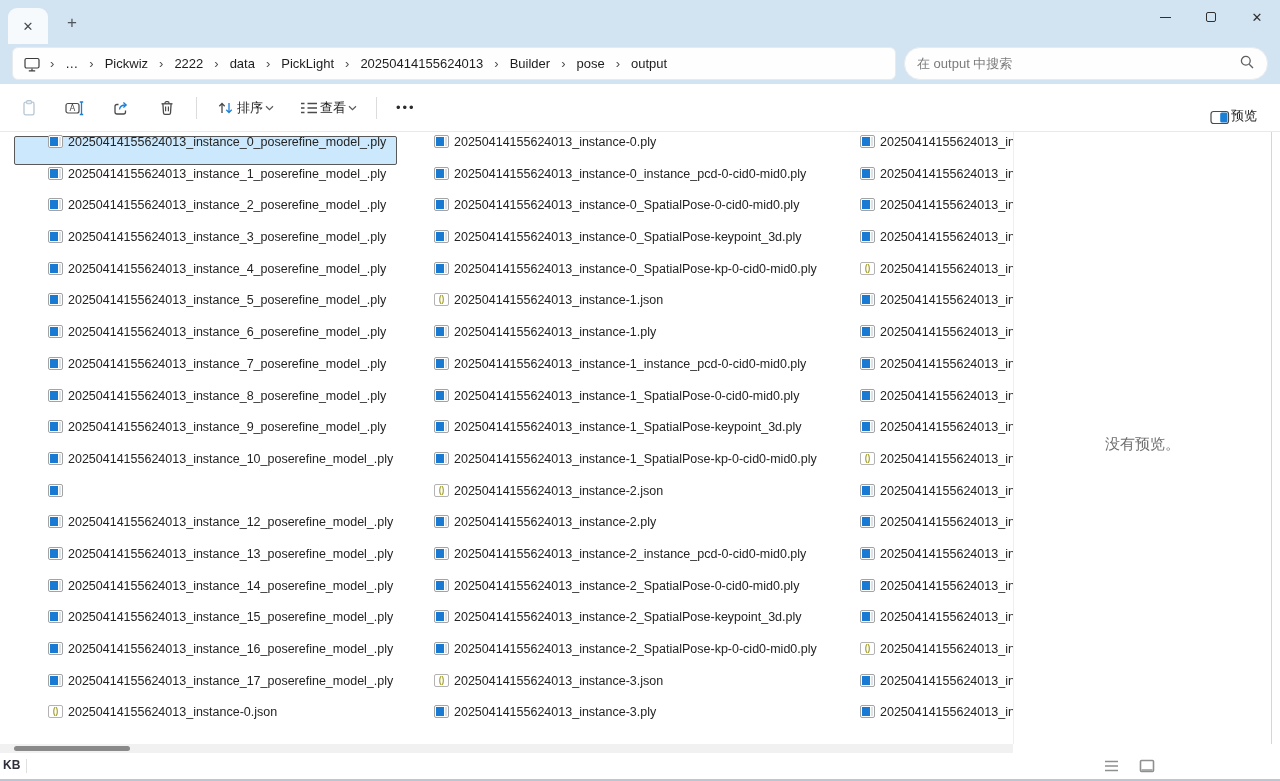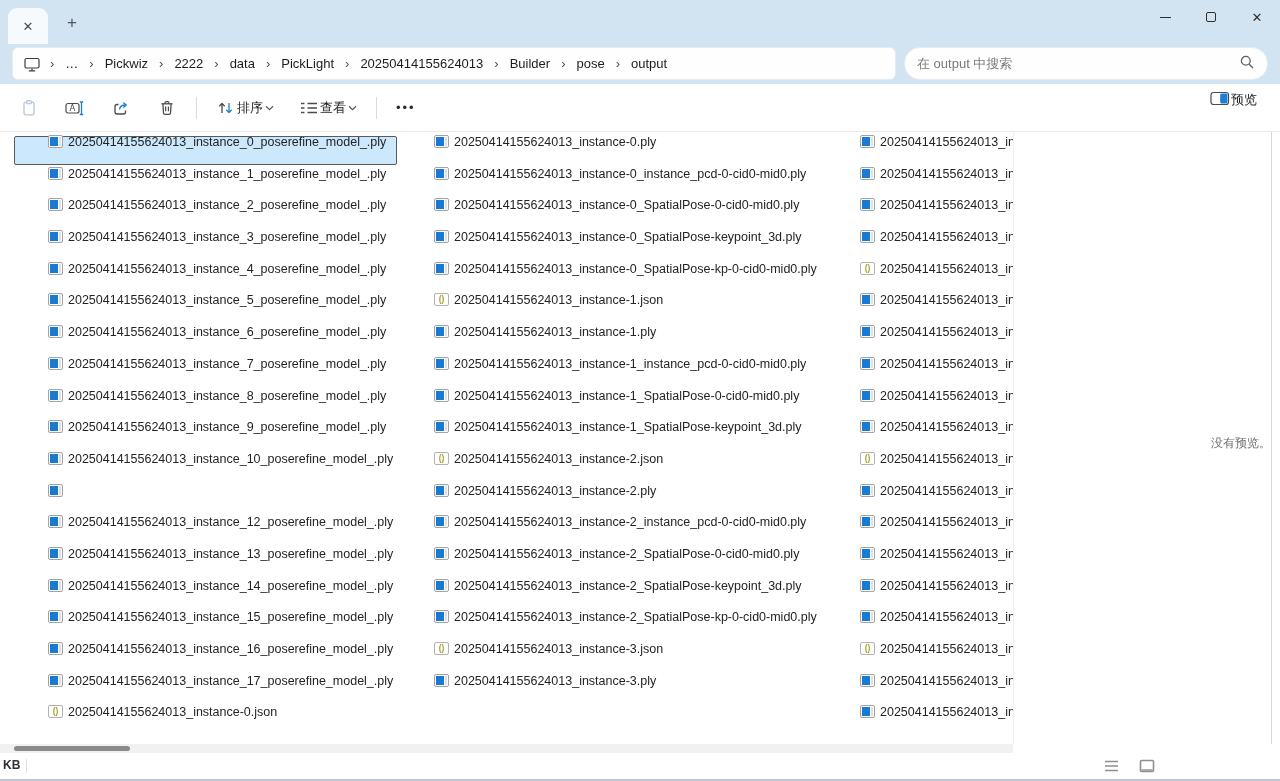--- a/index.html
+++ b/index.html
@@ -40,21 +40,21 @@
   
   .toolbar { position:absolute; left:0; top:84px; width:1280px; height:48px; background:#fff;
              border-bottom:1px solid #e9e9e9; display:flex; align-items:center; padding-left:10px; }
   .tico { width:38px; height:34px; display:flex; align-items:center; justify-content:center;
           border-radius:4px; margin-right:8px; }
   .tsep { width:1px; height:22px; background:#dcdcdc; margin:0 10px 0 2px; }
   .tbtn { display:flex; align-items:center; gap:2px; height:34px; padding:0 9px; border-radius:4px;
           margin-right:8px; }
   .tbtn-label { font-size:13px; color:#1f1f1f; white-space:nowrap; }
   .more-dots { font-size:13px; letter-spacing:2px; color:#2c2c2c; }
-  .preview-btn { position:absolute; right:14px; top:7px; display:flex; align-items:flex-start; gap:1px;
+  .preview-btn { position:absolute; right:14px; top:7px; display:flex; align-items:flex-end; gap:1px;
                  height:34px; padding:0 9px; border-radius:4px; }
 
   
   .files { position:absolute; left:0; top:132px; width:1013px; height:612px; overflow:hidden;
            background:#fff; }
   .filecol { position:absolute; top:3px; }
   #col1 { left:48px; }
   #col2 { left:434px; }
   #col3 { left:860px; width:153px; overflow:hidden; }
   .frow { position:relative; display:flex; align-items:flex-start; height:31.7px; width:max-content; }
@@ -71,21 +71,21 @@
   .icon-json::before { content:"()"; position:absolute; left:0; right:0; top:0; bottom:0;
                        color:#a8a433; font-size:8.5px; line-height:11px; text-align:center;
                        font-weight:bold; }
   .fname { font-size:12.5px; color:#242424; white-space:nowrap; }
 
   
   .previewpane { position:absolute; left:1013px; top:132px; width:267px; height:612px;
                  background:#fff; border-left:1px solid #efefef; }
   .previewpane .edge { position:absolute; left:257px; top:0; width:1px; height:612px;
                        background:#d6d6d6; }
-  .noprev { position:absolute; left:0; top:303px; width:257px; text-align:right; font-size:12px;
+  .noprev { position:absolute; left:0; top:303px; width:257px; text-align:center; font-size:15px;
             color:#6e6e6e; }
 
   
   .hscroll { position:absolute; left:0; top:744px; width:1013px; height:9px; background:#f1f1f1; }
   .hthumb { position:absolute; left:14px; top:2px; width:116px; height:5px; background:#8a8a8a;
             border-radius:3px; }
 
   
   .statusbar { position:absolute; left:0; top:753px; width:1172px; height:26px; background:#fff; }
   .sb-left { position:absolute; left:3px; top:5px; font-size:12px; color:#30303c; font-weight:bold; }
@@ -347,20 +347,24 @@
           <span class="ficon icon-ply"></span>
           <span class="fname">20250414155624013_instance-1_instance_pcd-0-cid0-mid0.ply</span>
         </div>
         <div class="frow">
           <span class="ficon icon-ply"></span>
           <span class="fname">20250414155624013_instance-1_SpatialPose-0-cid0-mid0.ply</span>
         </div>
         <div class="frow">
           <span class="ficon icon-ply"></span>
           <span class="fname">20250414155624013_instance-1_SpatialPose-keypoint_3d.ply</span>
+        </div>
+        <div class="frow">
+          <span class="ficon icon-ply"></span>
+          <span class="fname">20250414155624013_instance-1_SpatialPose-kp-0-cid0-mid0.ply</span>
         </div>
         <div class="frow">
           <span class="ficon icon-json"></span>
           <span class="fname">20250414155624013_instance-2.json</span>
         </div>
         <div class="frow">
           <span class="ficon icon-ply"></span>
           <span class="fname">20250414155624013_instance-2.ply</span>
         </div>
         <div class="frow">

